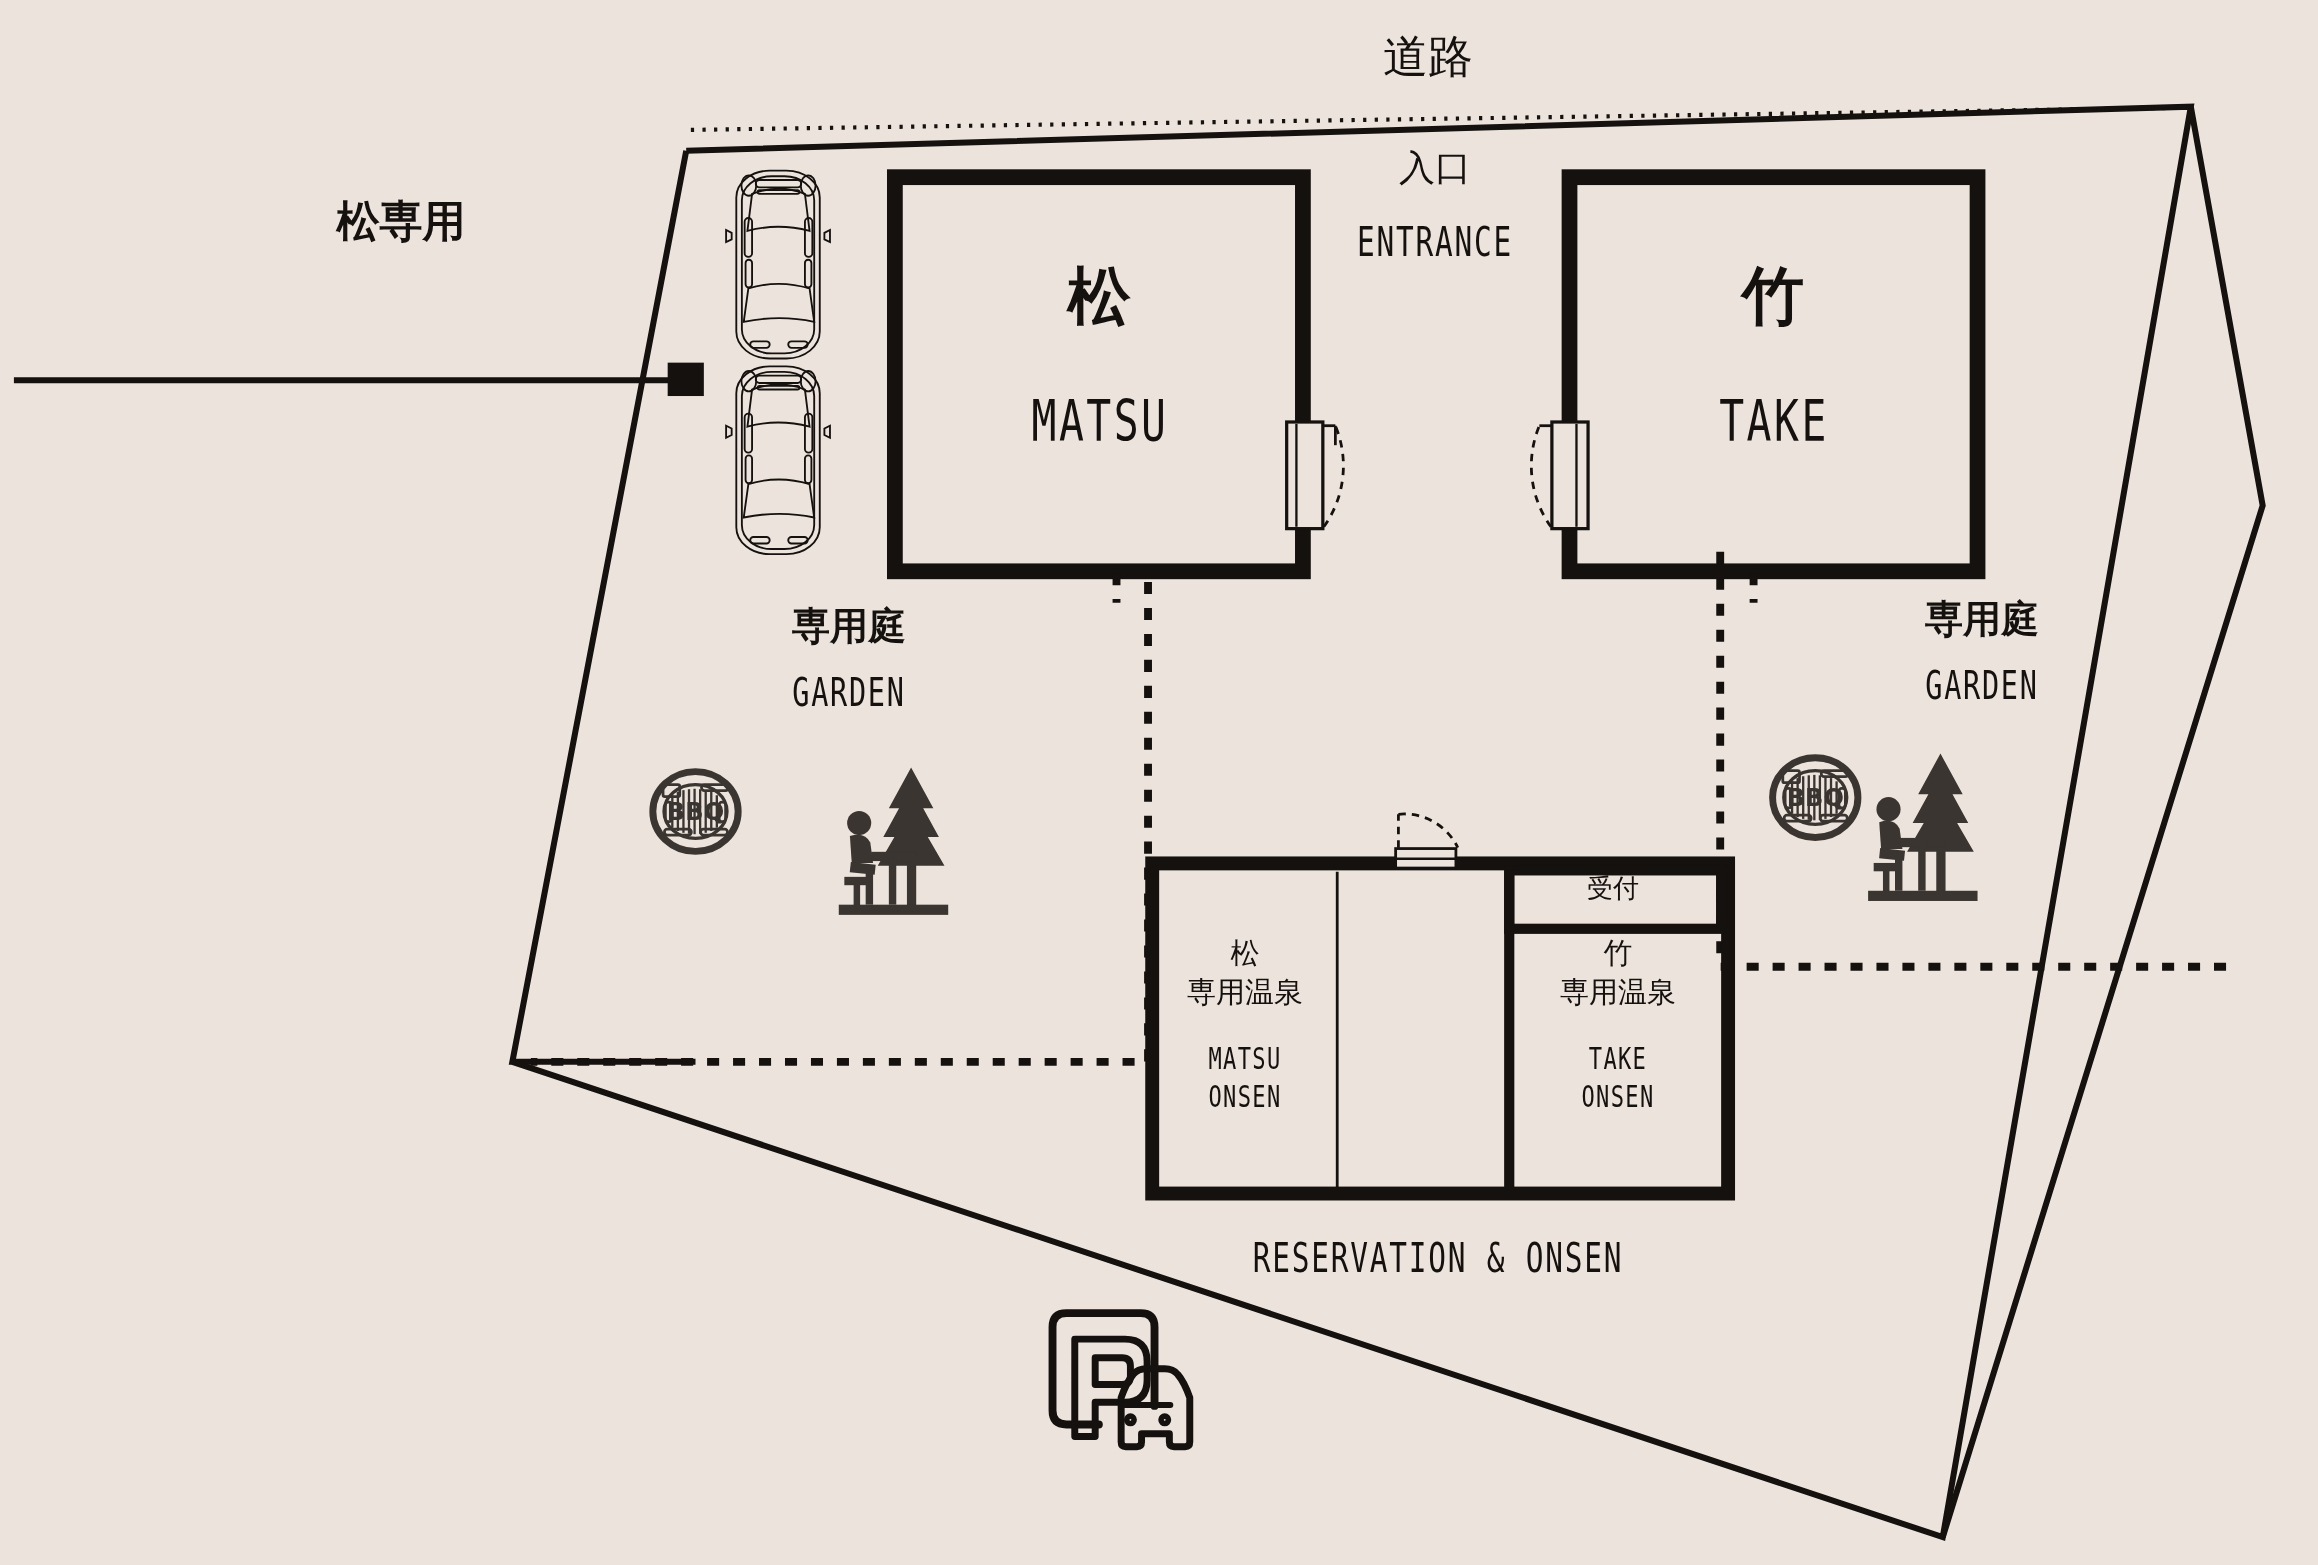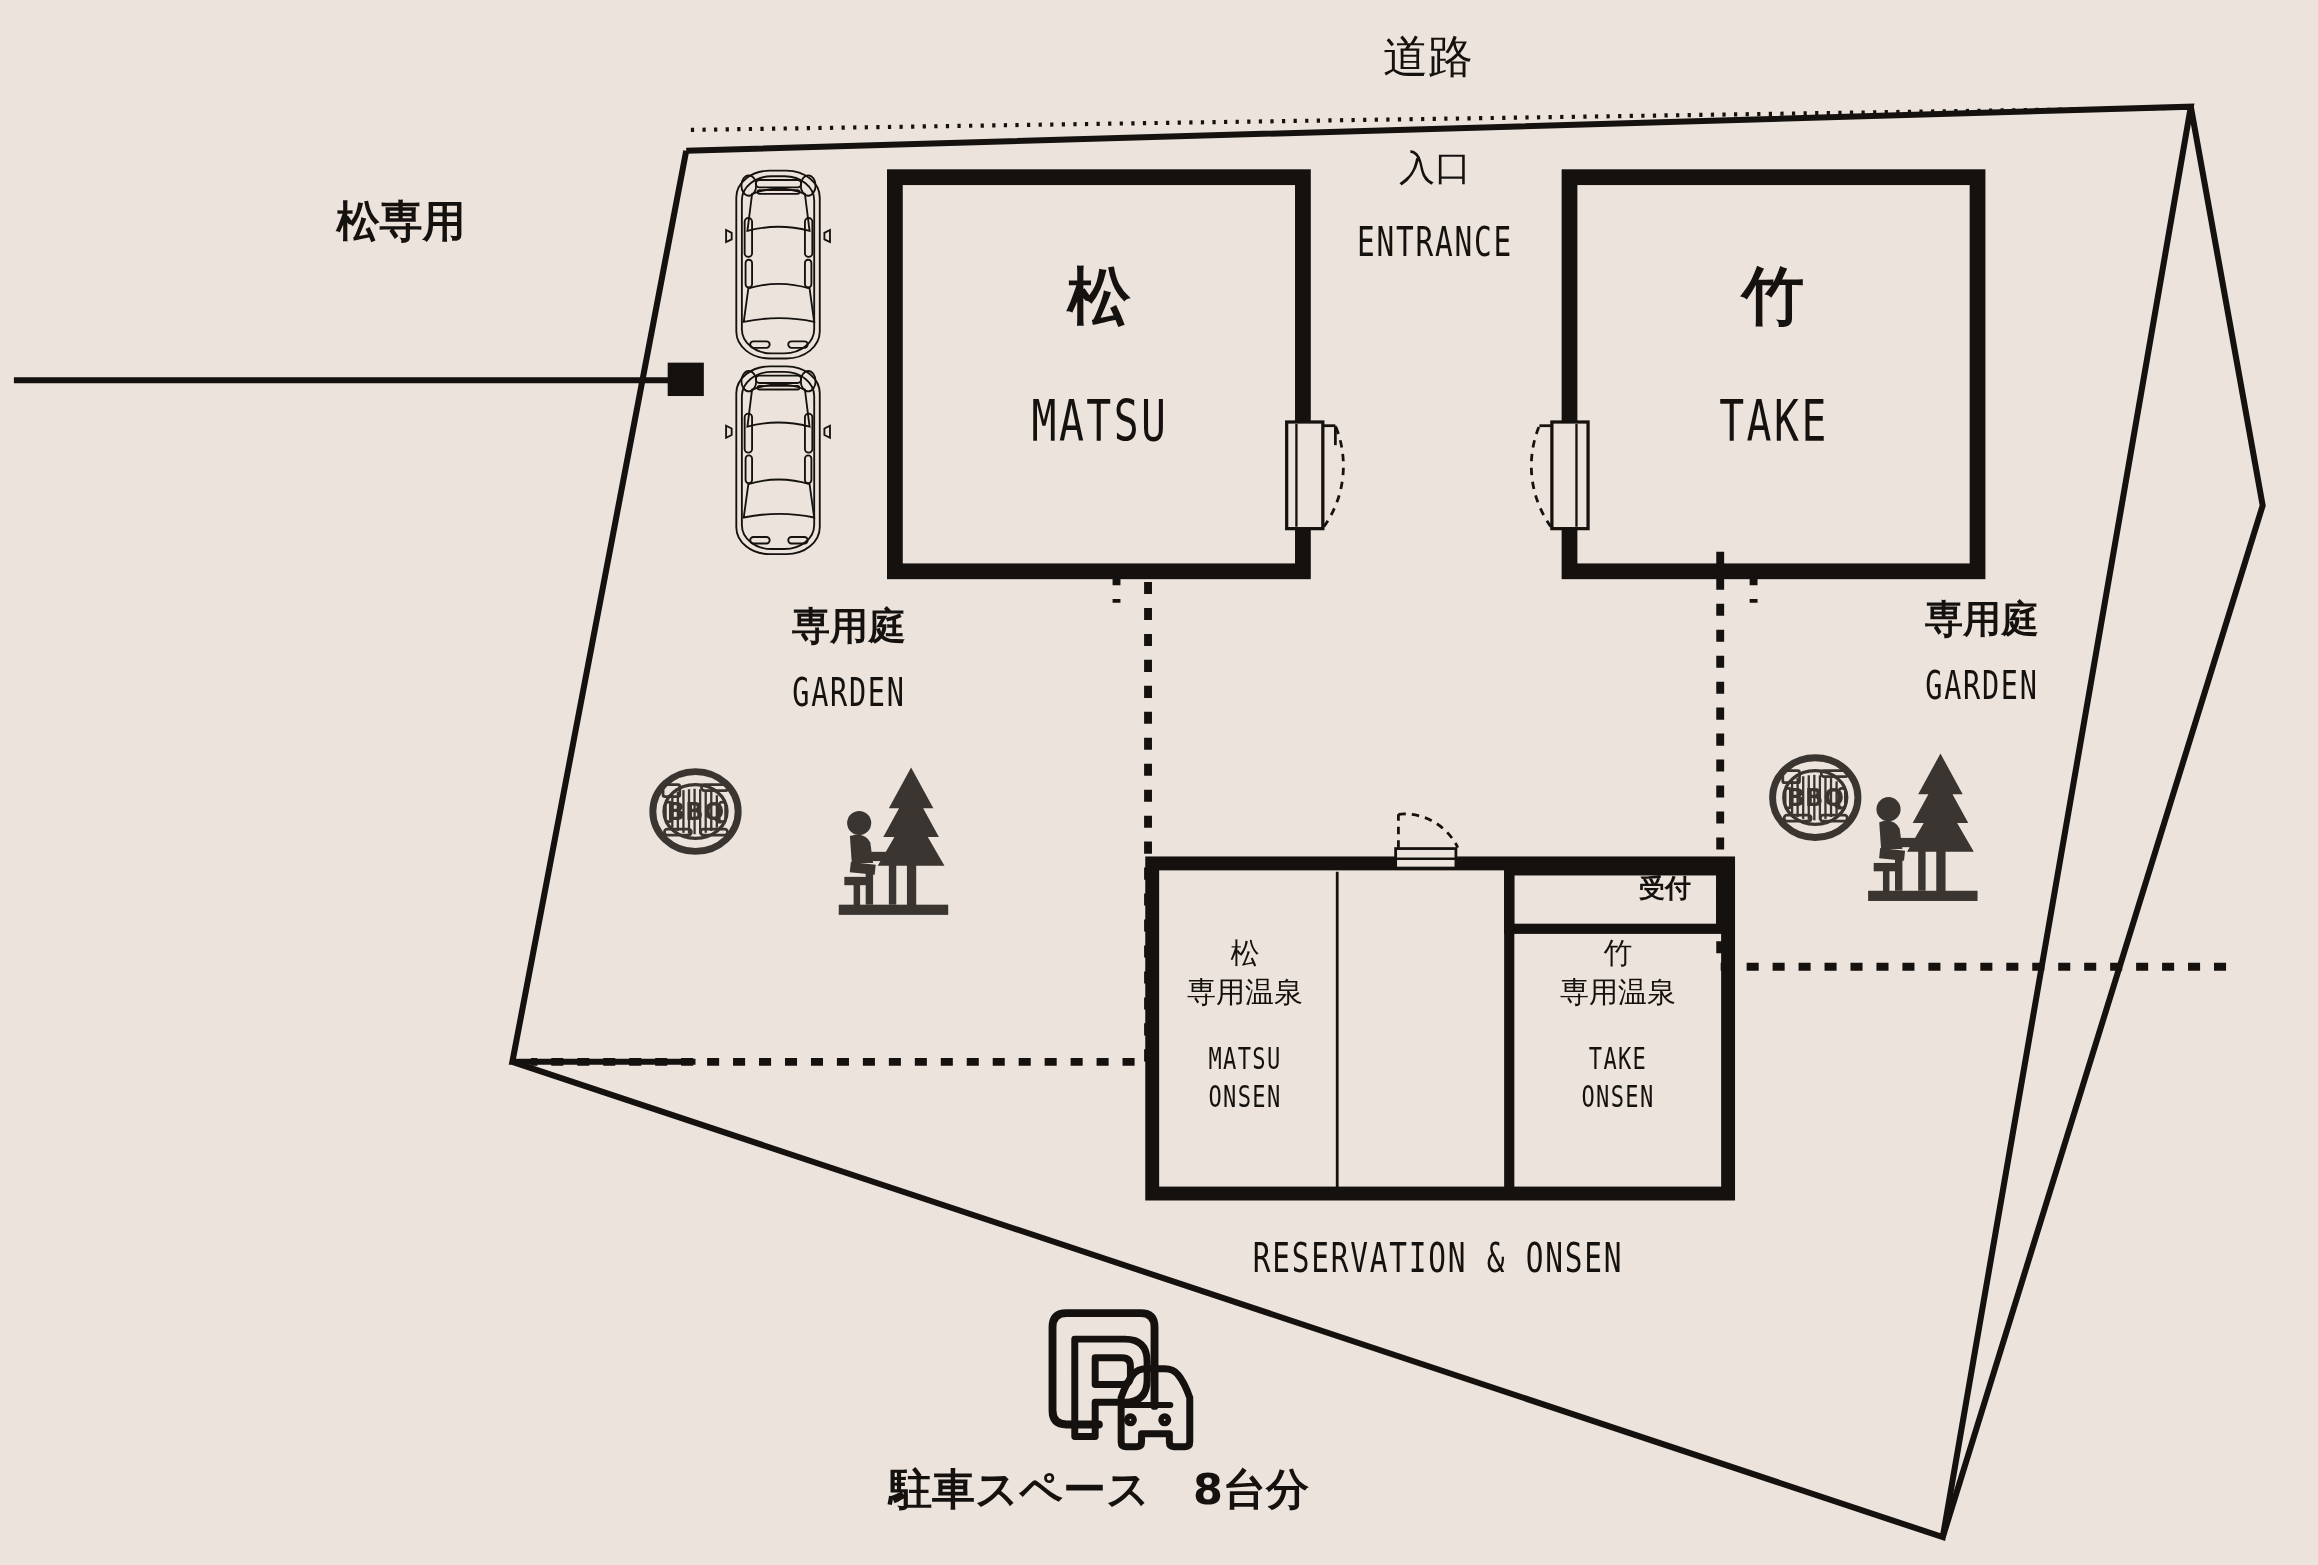--- a/index.html
+++ b/index.html
@@ -256,30 +256,29 @@
 
   <div class="lbl jp ctr" style="left:1773px; top:262px; font-size:63px; font-weight:600;">竹</div>
   <div class="lbl rom ctr" style="left:1774px; top:390px; font-size:45px;">TAKE</div>
 
   <div class="lbl jp ctr" style="left:849px; top:605px; font-size:38px; font-weight:600;">専用庭</div>
   <div class="lbl rom ctr" style="left:849px; top:670px; font-size:31px;">GARDEN</div>
 
   <div class="lbl jp ctr" style="left:1982px; top:598px; font-size:38px; font-weight:600;">専用庭</div>
   <div class="lbl rom ctr" style="left:1982px; top:663px; font-size:31px;">GARDEN</div>
 
-  <div class="lbl jp ctr" style="left:1665px; top:874px; font-size:26px; font-weight:700;">受付</div>
+  <div class="lbl jp ctr" style="left:1613px; top:874px; font-size:26px; font-weight:400;">受付</div>
 
   <div class="lbl jp ctr" style="left:1245px; top:937px; font-size:29px; font-weight:500;">松</div>
   <div class="lbl jp ctr" style="left:1245px; top:976px; font-size:29px; font-weight:500;">専用温泉</div>
   <div class="lbl rom ctr" style="left:1245px; top:1042px; font-size:24px;">MATSU</div>
   <div class="lbl rom ctr" style="left:1245px; top:1080px; font-size:24px;">ONSEN</div>
 
   <div class="lbl jp ctr" style="left:1618px; top:937px; font-size:29px; font-weight:500;">竹</div>
   <div class="lbl jp ctr" style="left:1618px; top:976px; font-size:29px; font-weight:500;">専用温泉</div>
   <div class="lbl rom ctr" style="left:1618px; top:1042px; font-size:24px;">TAKE</div>
   <div class="lbl rom ctr" style="left:1618px; top:1080px; font-size:24px;">ONSEN</div>
 
   <div class="lbl rom ctr" style="left:1438px; top:1236px; font-size:32px;">RESERVATION &amp; ONSEN</div>
 
-  <div class="lbl jp ctr" style="left:1099px; top:1465px; font-size:43px; font-weight:600;">駐車スペース　8台分</div>
 
 </div>
 
 
 </body></html>

